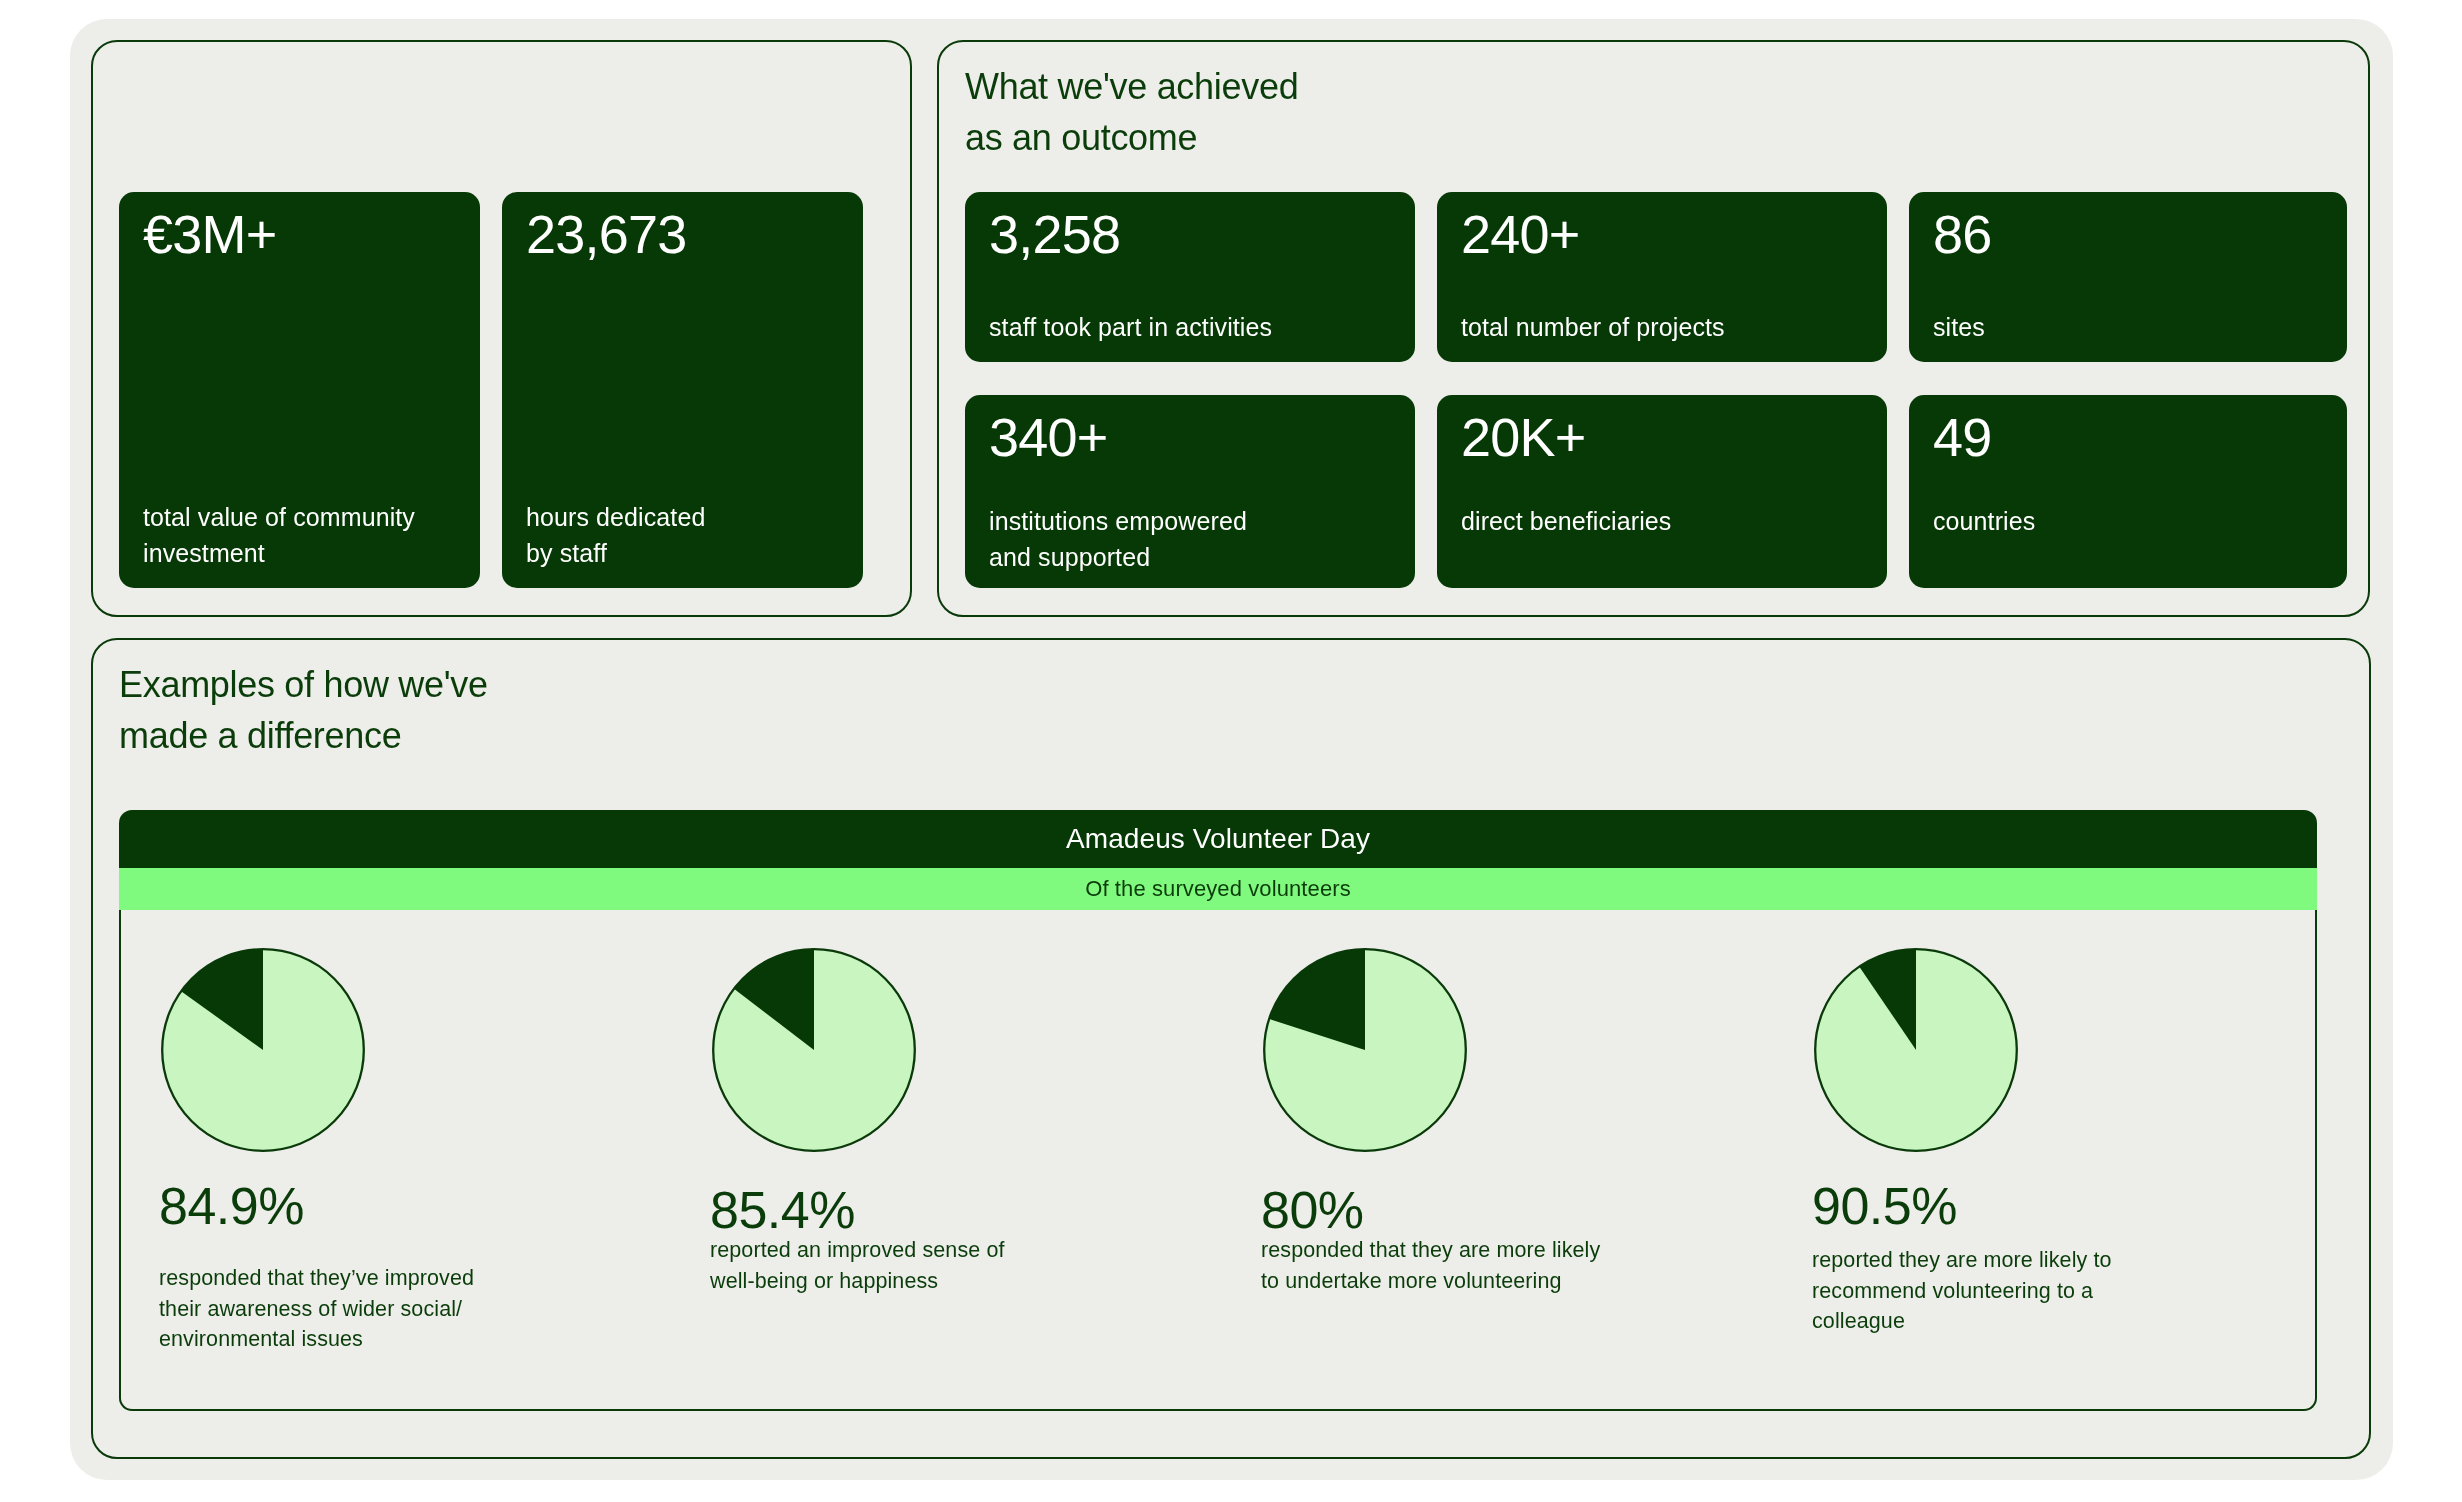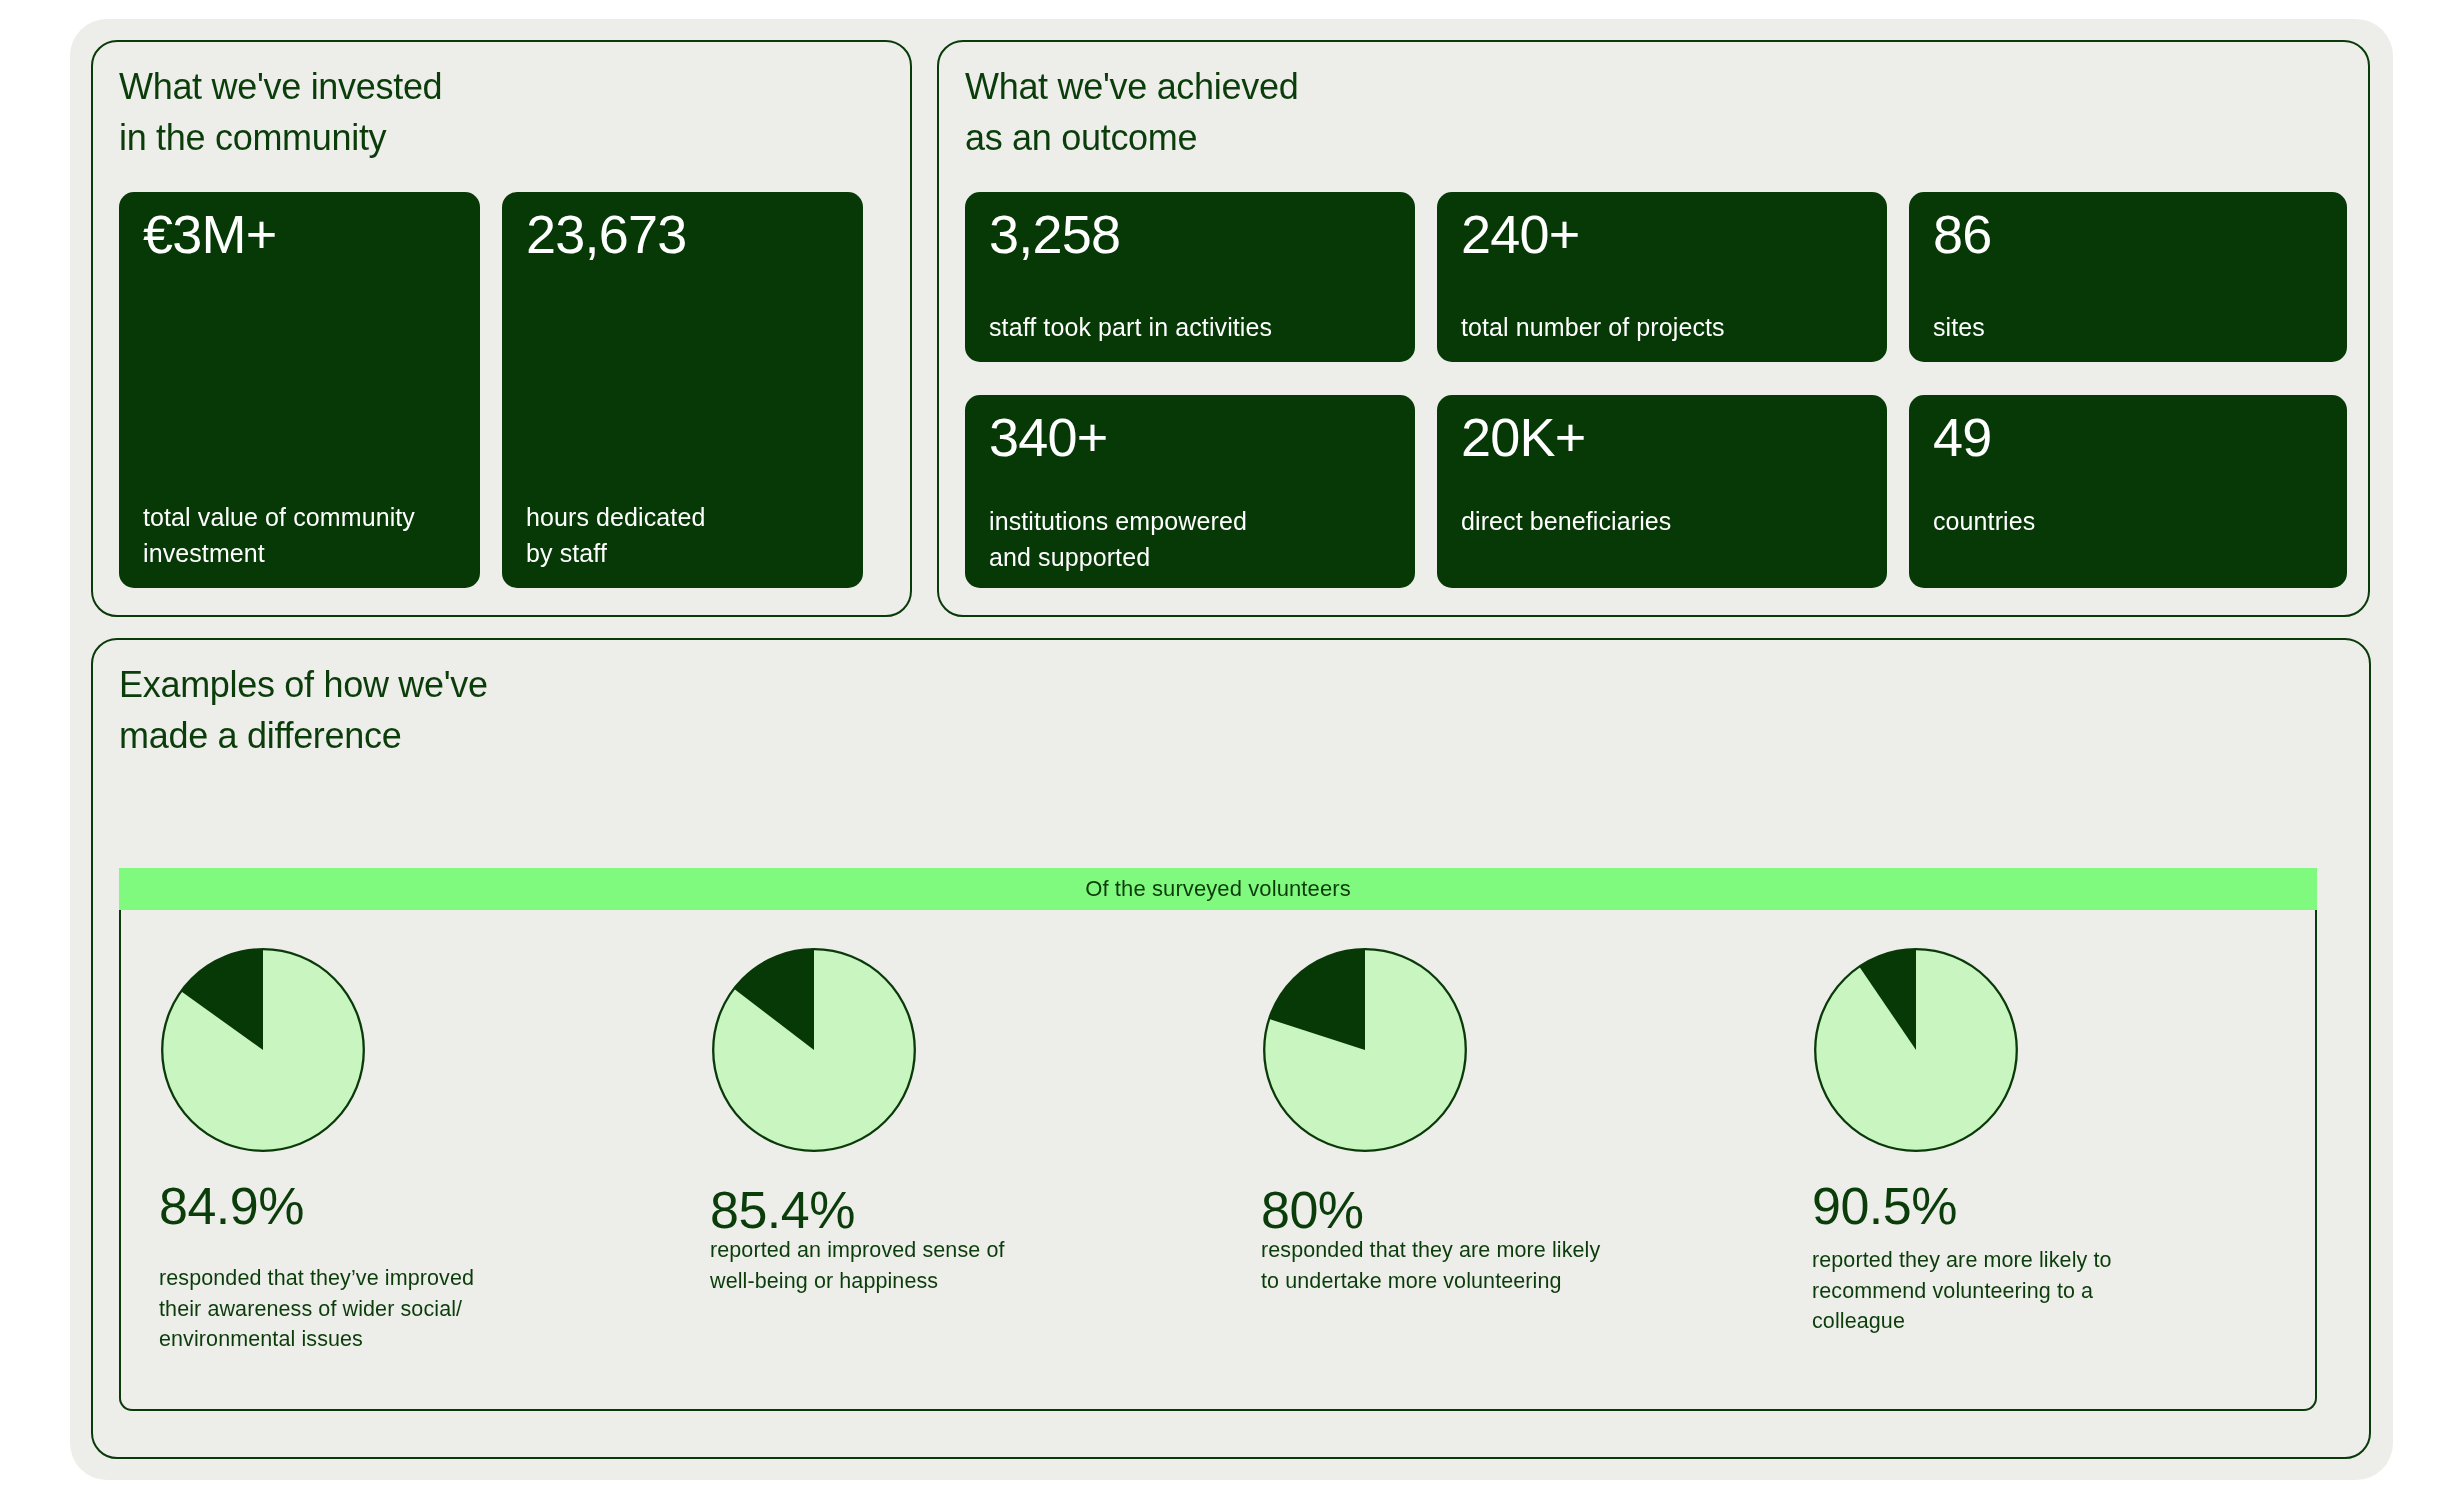--- a/index.html
+++ b/index.html
@@ -117,22 +117,20 @@
     white-space: pre-line;
     font-weight: 400;
   }
 </style>
 </head>
 <body>
 
 <div class="page">
 
   <div class="panel" style="left:21px; top:21px; width:821px; height:577px;">
-    <div class="panel-title">What we've invested
-in the community</div>
 
     <div class="stat-card" style="left:26px; top:144px; width:361px; height:396px;">
       <div class="stat-value">€3M+</div>
       <div class="stat-label bottom">total value of community
 investment</div>
     </div>
 
     <div class="stat-card" style="left:409px; top:144px; width:361px; height:396px;">
       <div class="stat-value">23,673</div>
       <div class="stat-label bottom">hours dedicated
@@ -169,20 +167,23 @@
     <div class="stat-card" style="left:970px; top:347px; width:438px; height:193px;">
       <div class="stat-value">49</div>
       <div class="stat-label mid">countries</div>
     </div>
   </div>
 
   <div class="panel" style="left:21px; top:619px; width:2280px; height:821px;">
     <div class="panel-title">Examples of how we've
 made a difference</div>
 
+    <div class="ex-header" style="left:26px; top:170px; width:2198px; height:58px;">
+      <span>Amadeus Volunteer Day</span>
+    </div>
     <div class="ex-subheader" style="left:26px; top:228px; width:2198px; height:42px;">
       <span>Of the surveyed volunteers</span>
     </div>
     <div class="example-card" style="left:26px; top:270px; width:2198px; height:501px; border-radius:0 0 13px 13px;"></div>
 
     <div class="pie-block" style="left:65px; top:305px; width:541px; height:441px;">
       <svg class="pie-svg" width="210" height="210" viewBox="0 0 100 100">
         <circle cx="50" cy="50" r="48" fill="#C8F5C0" stroke="#0A3A0A" stroke-width="1.1"></circle>
         <path d="M 50 50 L 50 2 A 48 48 0 0 0 10.99 22.03 Z" fill="#063905"></path>
       </svg>

